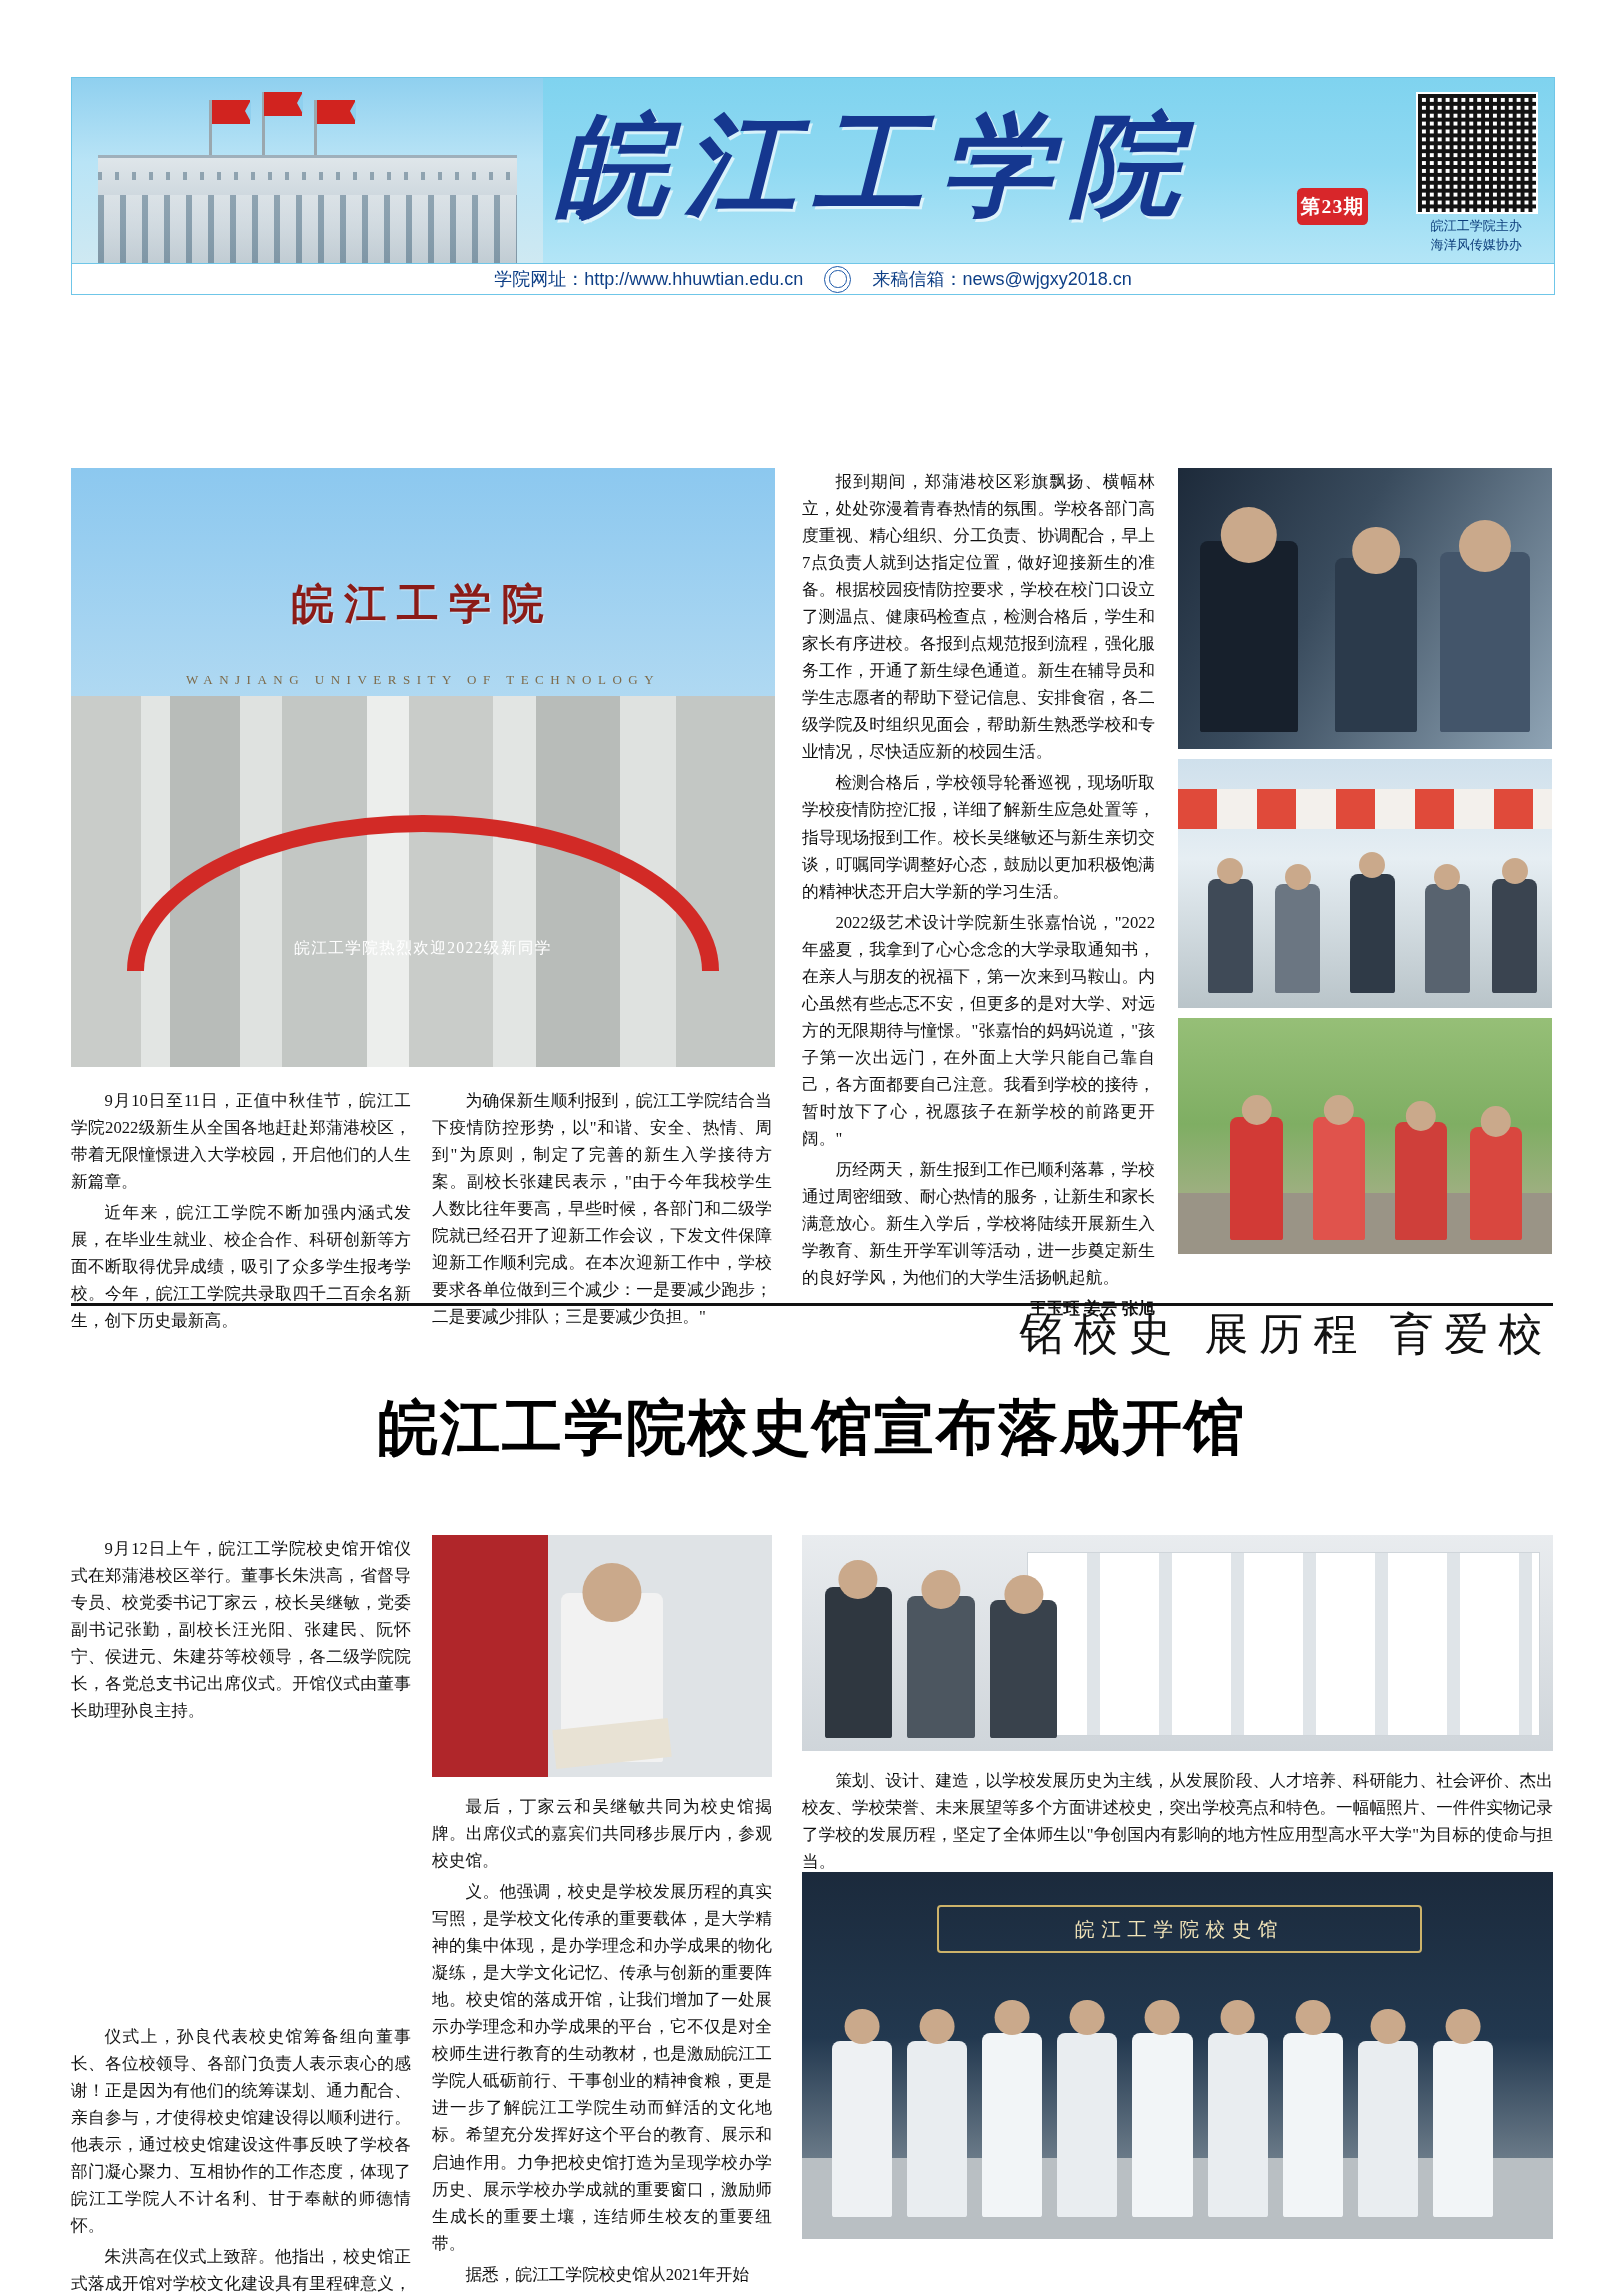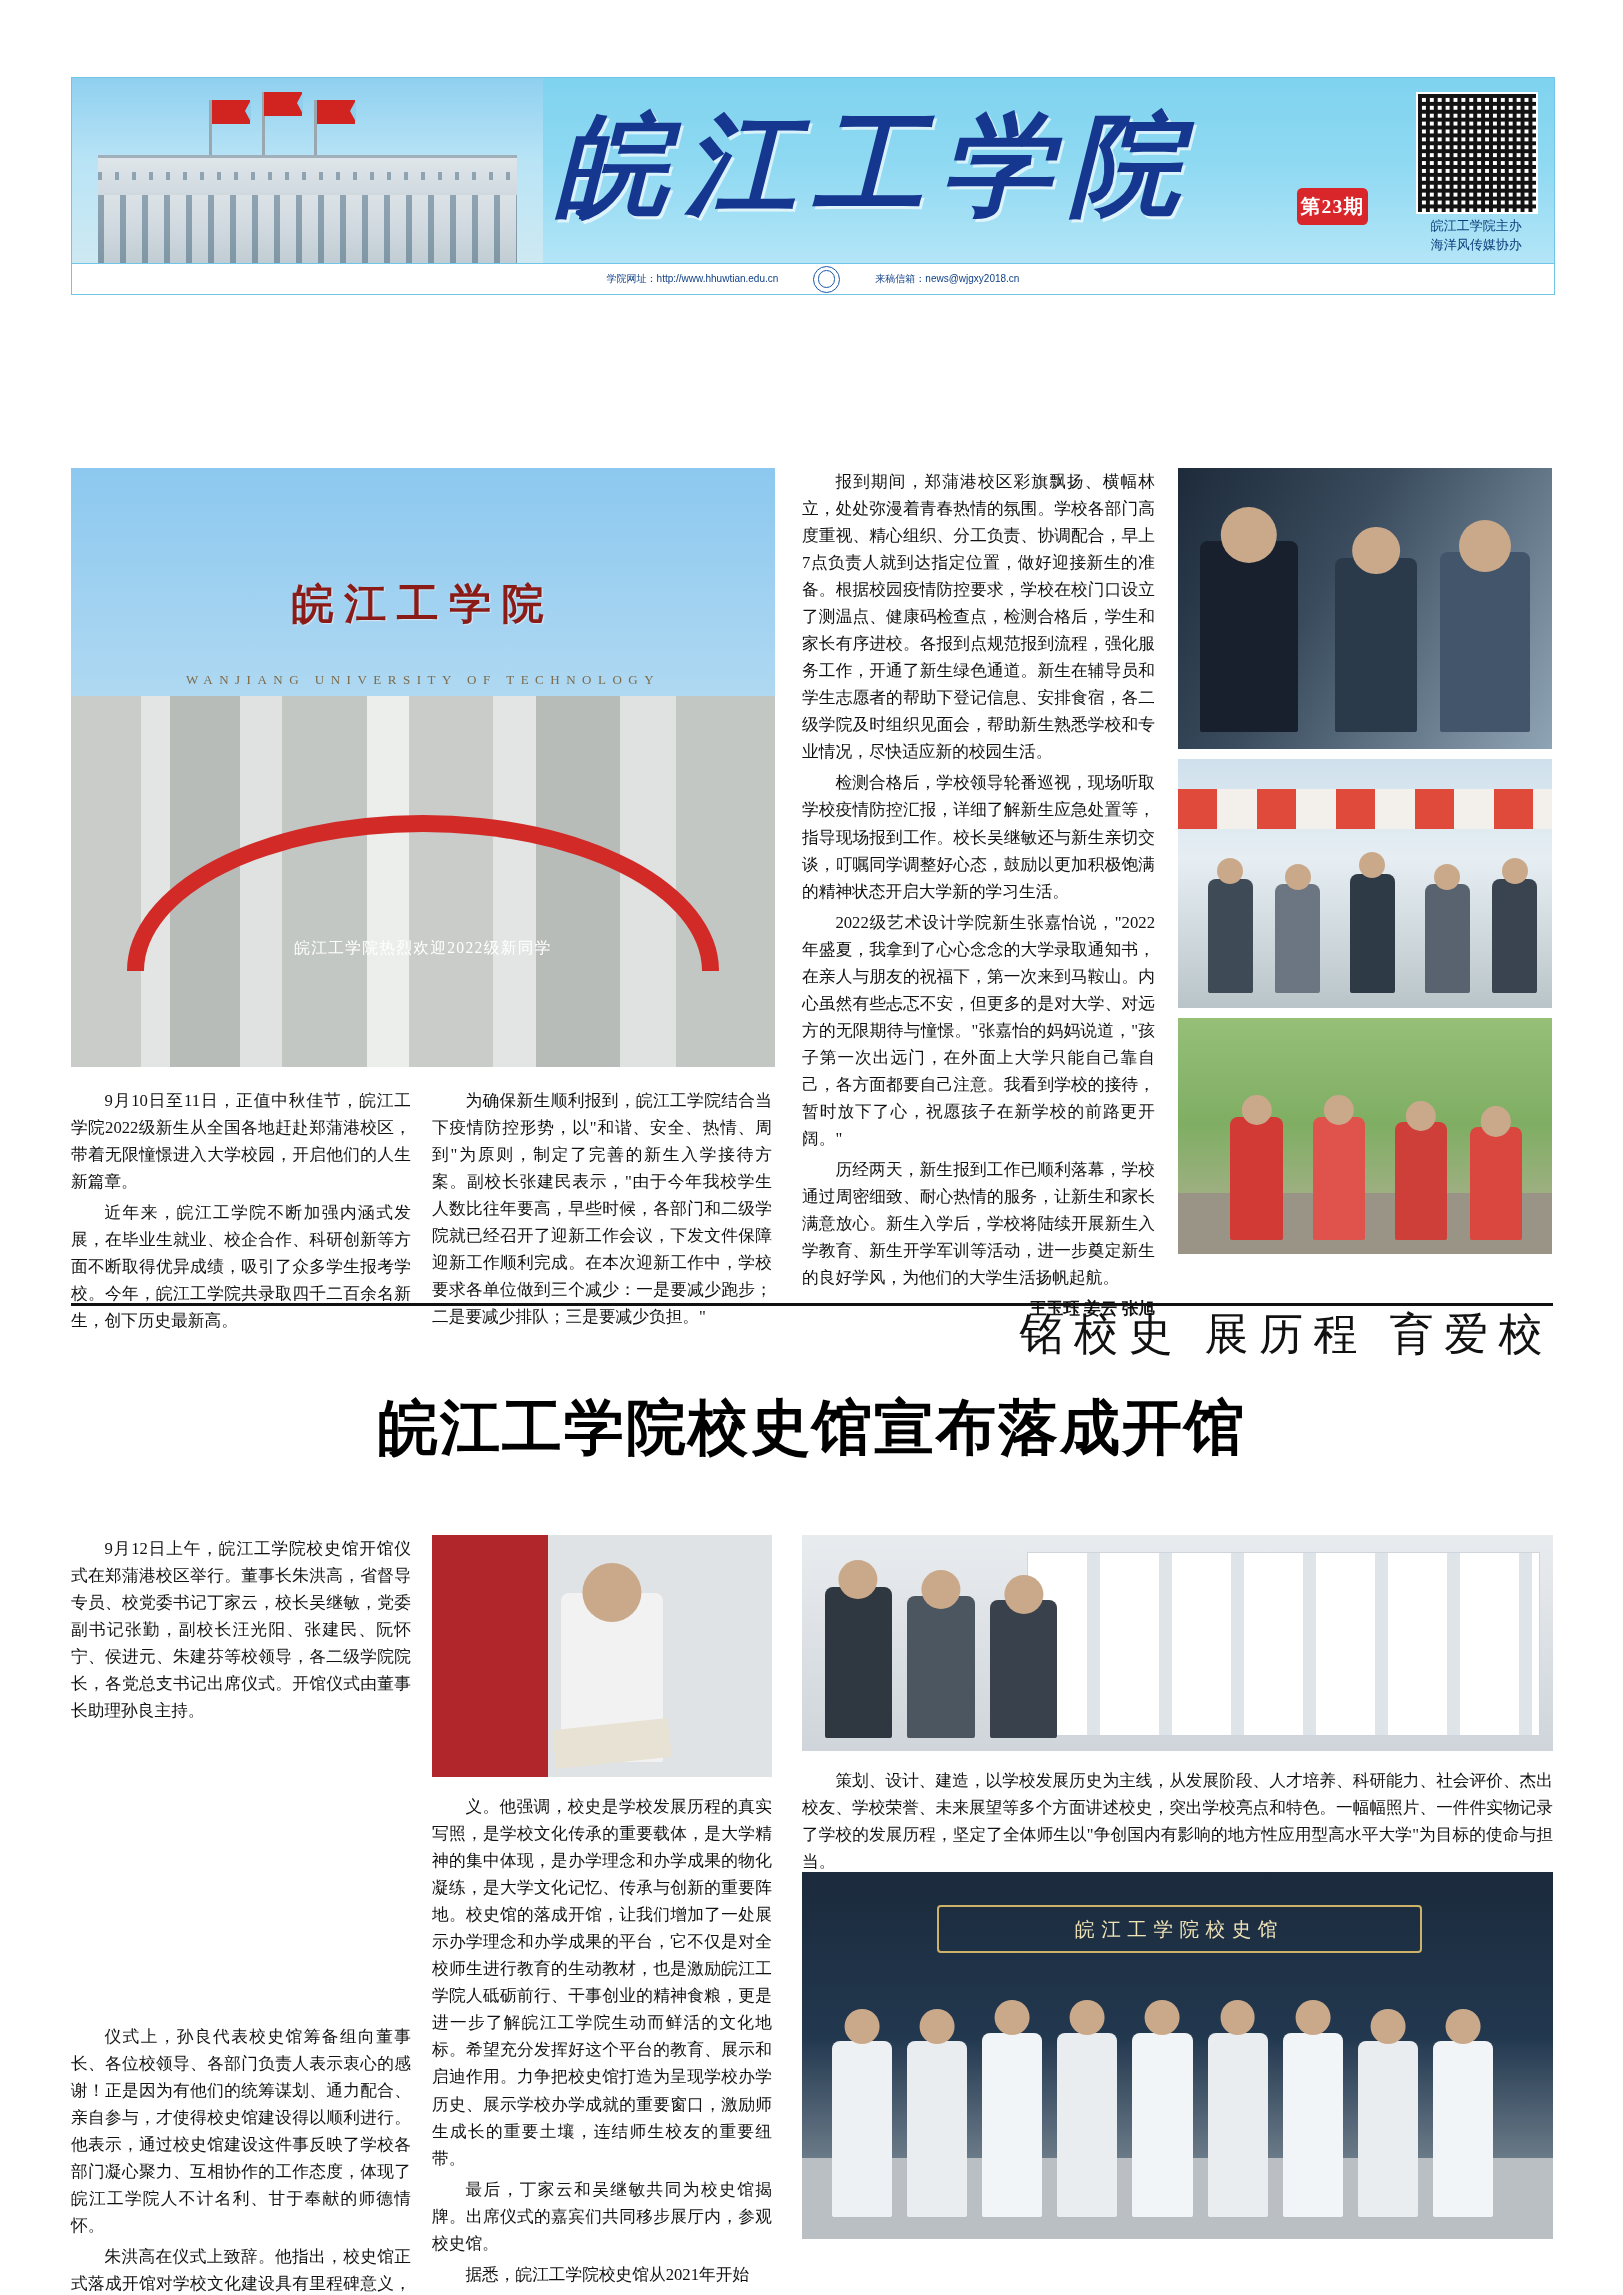--- a/index.html
+++ b/index.html
@@ -71,22 +71,22 @@
     background-color:#fff;
     opacity:.92;
   }
   .qr-cap{
     position:absolute;right:9.2px;top:139px;width:137px;text-align:center;
     font-size:13px;color:#0b3c7a;line-height:1.45;font-family:"Liberation Sans",sans-serif;
   }
   .mast-strip{
     position:absolute;left:0;bottom:0;width:1482px;height:30px;
     background:#ffffff;border-top:1.3px solid #6fc6e8;
-    display:flex;align-items:center;justify-content:center;gap:35px;
-    font-size:10px;color:#0e3f86;font-family:"Liberation Sans",sans-serif;
+    display:flex;align-items:center;justify-content:center;gap:21px;
+    font-size:18px;color:#0e3f86;font-family:"Liberation Sans",sans-serif;
   }
   .seal{
     width:25px;height:25px;border-radius:50%;border:1.3px solid #1a57a8;
     display:inline-block;position:relative;
   }
   .seal:after{content:"";position:absolute;left:3.9px;top:3.9px;right:3.9px;bottom:3.9px;border-radius:50%;border:0.7px solid #1a57a8;}
 
   
   .headline1{
     position:absolute;left:71px;top:340px;width:1482px;text-align:center;
@@ -247,22 +247,22 @@
     <p>朱洪高在仪式上致辞。他指出，校史馆正式落成开馆对学校文化建设具有里程碑意义，在学校办学历史上更具有十分重要的意</p>
   </div>
 
   <div class="photo" style="left:432px;top:1535px;width:340px;height:242px;">
     <div style="position:absolute;inset:0;background:linear-gradient(90deg,#b0262a 0 34%, #dfe3e6 34% 100%);"></div>
     <div class="ppl" style="left:38%;width:30%;height:70%;background:#f2f2f2;"></div>
     <div style="position:absolute;left:36%;bottom:6%;width:34%;height:16%;background:#e8e2d4;transform:rotate(-6deg);"></div>
   </div>
 
   <div class="col" style="left:432px;top:1793px;width:340px;">
+    <p>最后，丁家云和吴继敏共同为校史馆揭牌。出席仪式的嘉宾们共同移步展厅内，参观校史馆。</p>
     <p>义。他强调，校史是学校发展历程的真实写照，是学校文化传承的重要载体，是大学精神的集中体现，是办学理念和办学成果的物化凝练，是大学文化记忆、传承与创新的重要阵地。校史馆的落成开馆，让我们增加了一处展示办学理念和办学成果的平台，它不仅是对全校师生进行教育的生动教材，也是激励皖江工学院人砥砺前行、干事创业的精神食粮，更是进一步了解皖江工学院生动而鲜活的文化地标。希望充分发挥好这个平台的教育、展示和启迪作用。力争把校史馆打造为呈现学校办学历史、展示学校办学成就的重要窗口，激励师生成长的重要土壤，连结师生校友的重要纽带。</p>
-    <p>最后，丁家云和吴继敏共同为校史馆揭牌。出席仪式的嘉宾们共同移步展厅内，参观校史馆。</p>
     <p>据悉，皖江工学院校史馆从2021年开始</p>
   </div>
 
   <div class="photo" style="left:802px;top:1535px;width:751px;height:216px;">
     <div style="position:absolute;inset:0;background:linear-gradient(180deg,#e9ecef 0%, #cfd5da 100%);"></div>
     <div style="position:absolute;left:30%;top:8%;width:68%;height:84%;background:repeating-linear-gradient(90deg,#ffffff 0 59px,#dfe4e8 59px 72px);border:1.3px solid #cfd5da;"></div>
     <div class="ppl" style="left:3%;width:9%;height:70%;background:#2f3740;"></div>
     <div class="ppl" style="left:14%;width:9%;height:66%;background:#4c5660;"></div>
     <div class="ppl" style="left:25%;width:9%;height:64%;background:#39424c;"></div>
   </div>

